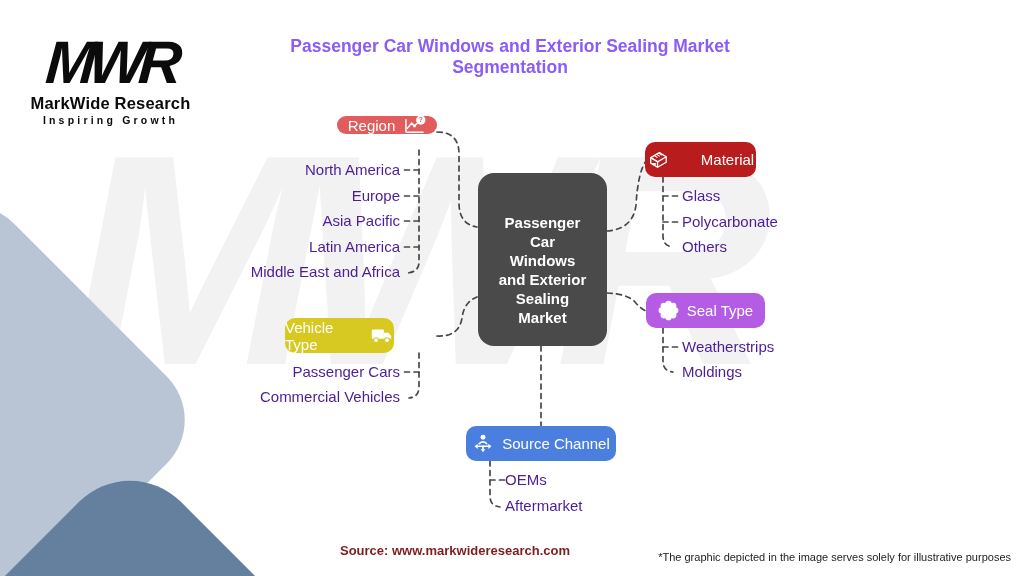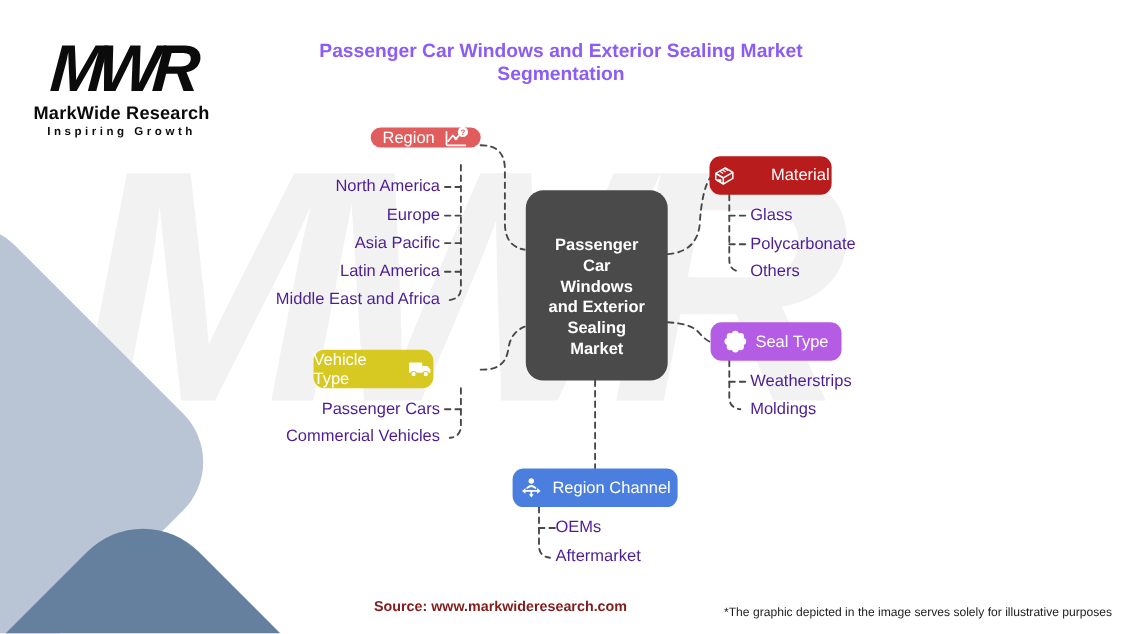--- a/index.html
+++ b/index.html
@@ -188,21 +188,21 @@
         <svg width="22" height="22" viewBox="0 0 24 24">
           <circle cx="12" cy="4.6" r="2.7" fill="#fff"></circle>
           <path d="M8 11.5 Q12 7.8 16 11.5" stroke="#fff" stroke-width="1.9" fill="none" stroke-linecap="round"></path>
           <path d="M5 14.5 H19" stroke="#fff" stroke-width="1.8" stroke-linecap="round"></path>
           <path d="M6.2 11.6 L2.8 14.5 L6.2 17.4 Z" fill="#fff"></path>
           <path d="M17.8 11.6 L21.2 14.5 L17.8 17.4 Z" fill="#fff"></path>
           <path d="M12 14.5 V18.5" stroke="#fff" stroke-width="1.8" stroke-linecap="round"></path>
           <path d="M9.6 17.8 L12 21 L14.4 17.8 Z" fill="#fff"></path>
         </svg>
       </span>
-      <span>Region Channel</span>
+      <span>Source Channel</span>
     </div>
     <div class="item l-sales" style="top:470px">OEMs</div>
     <div class="item l-sales" style="top:496px">Aftermarket</div>
 
     <div class="source">Source: www.markwideresearch.com</div>
     <div class="disclaimer">*The graphic depicted in the image serves solely for illustrative purposes</div>
 
   </div>
 </div>
 

